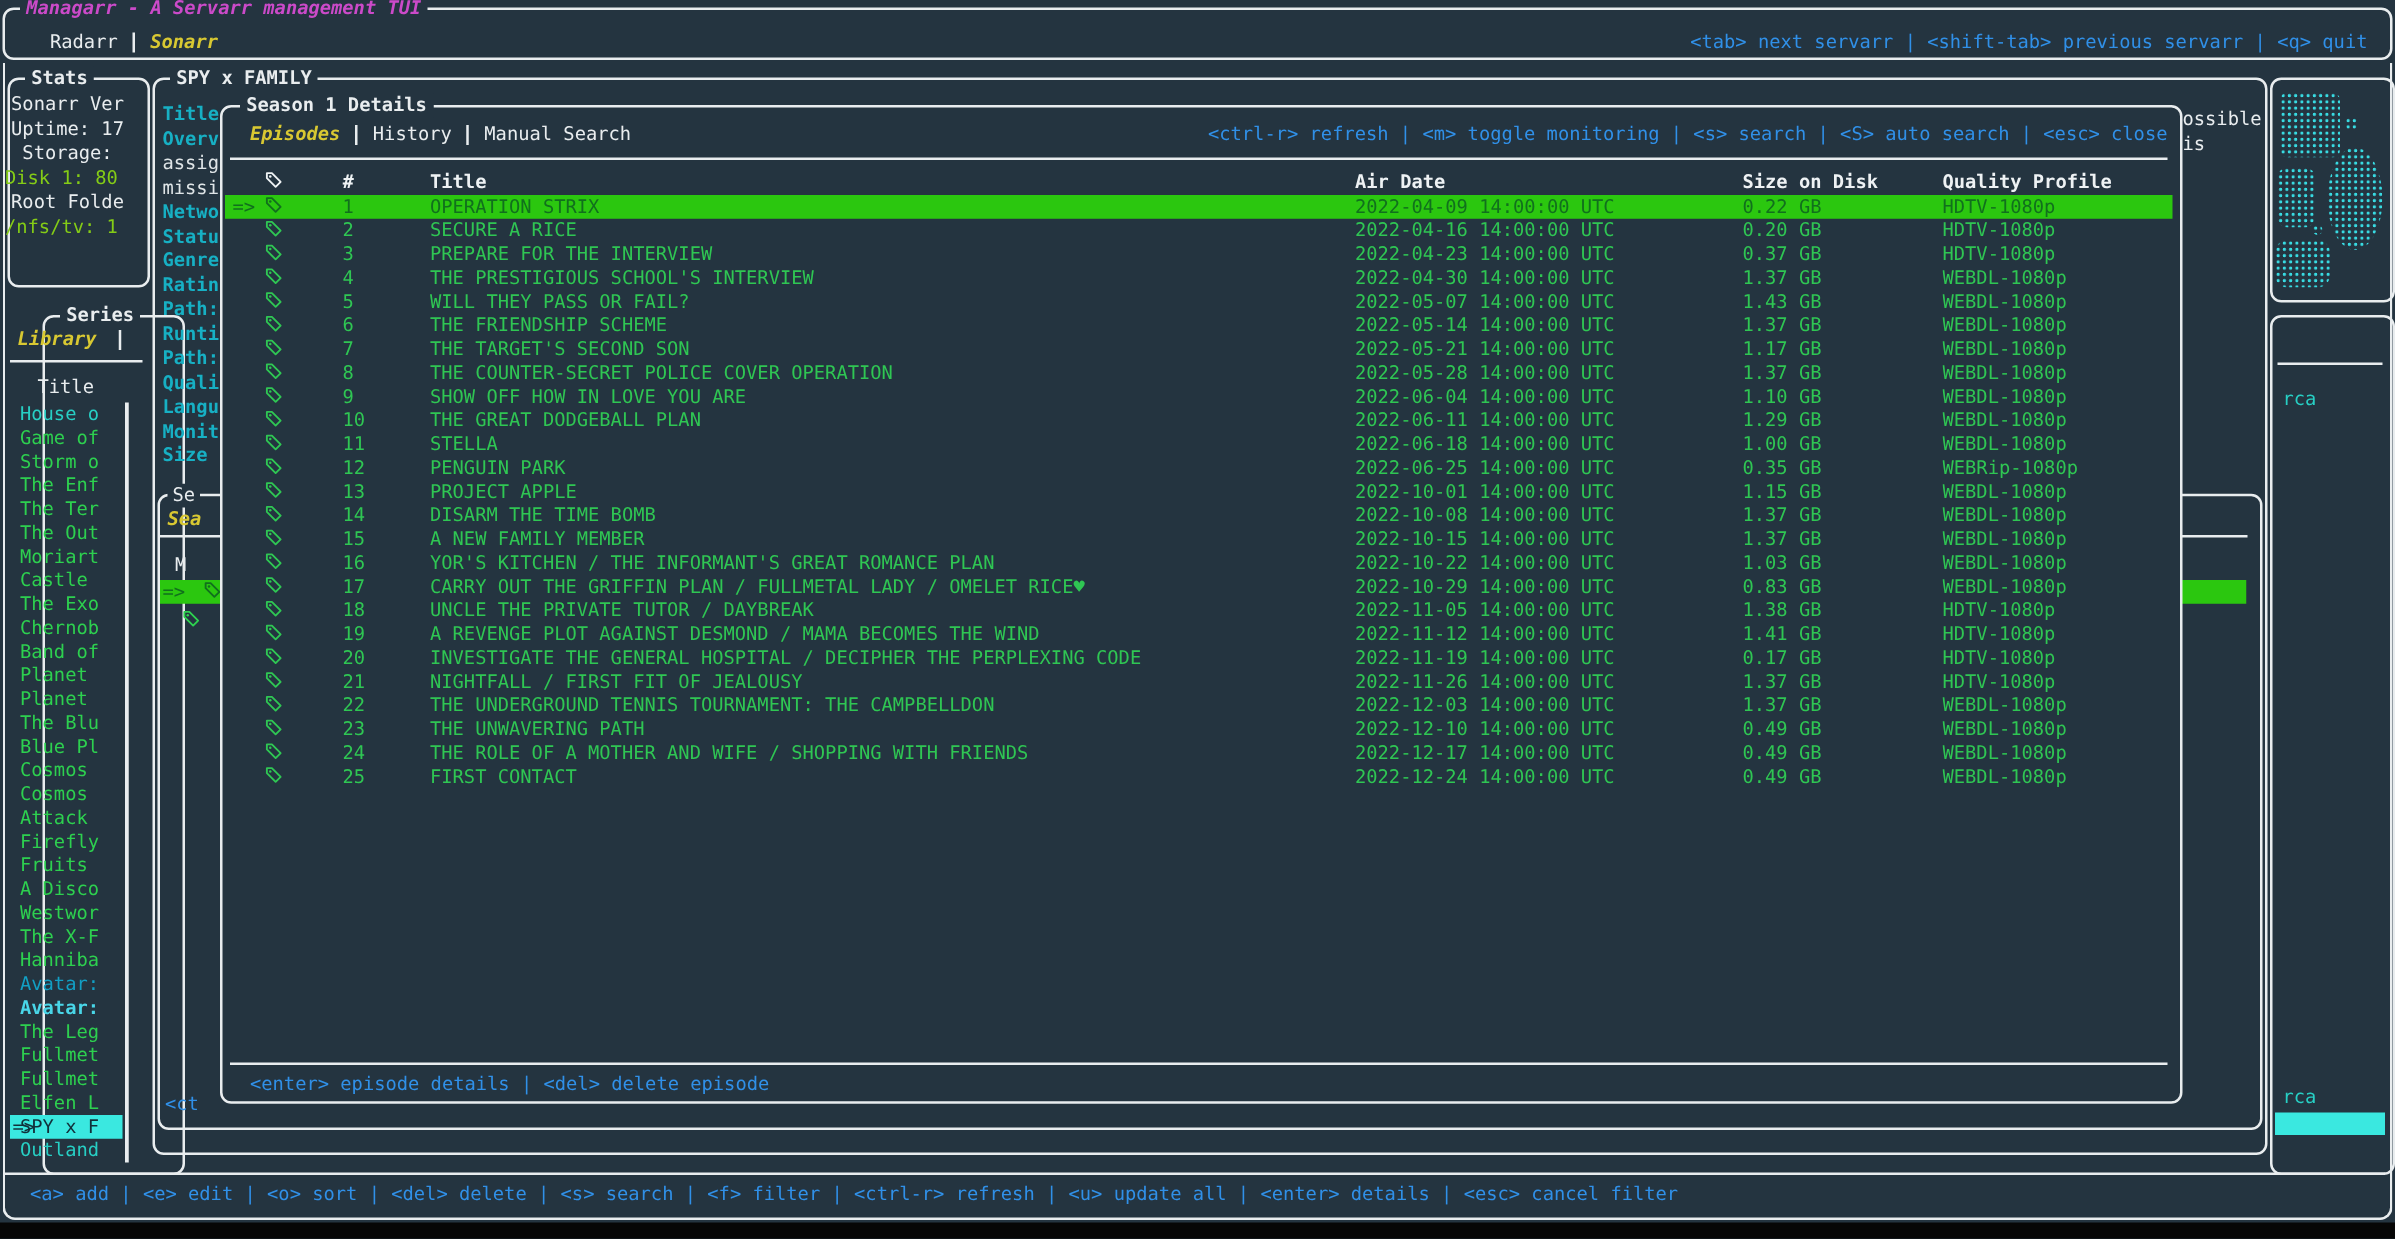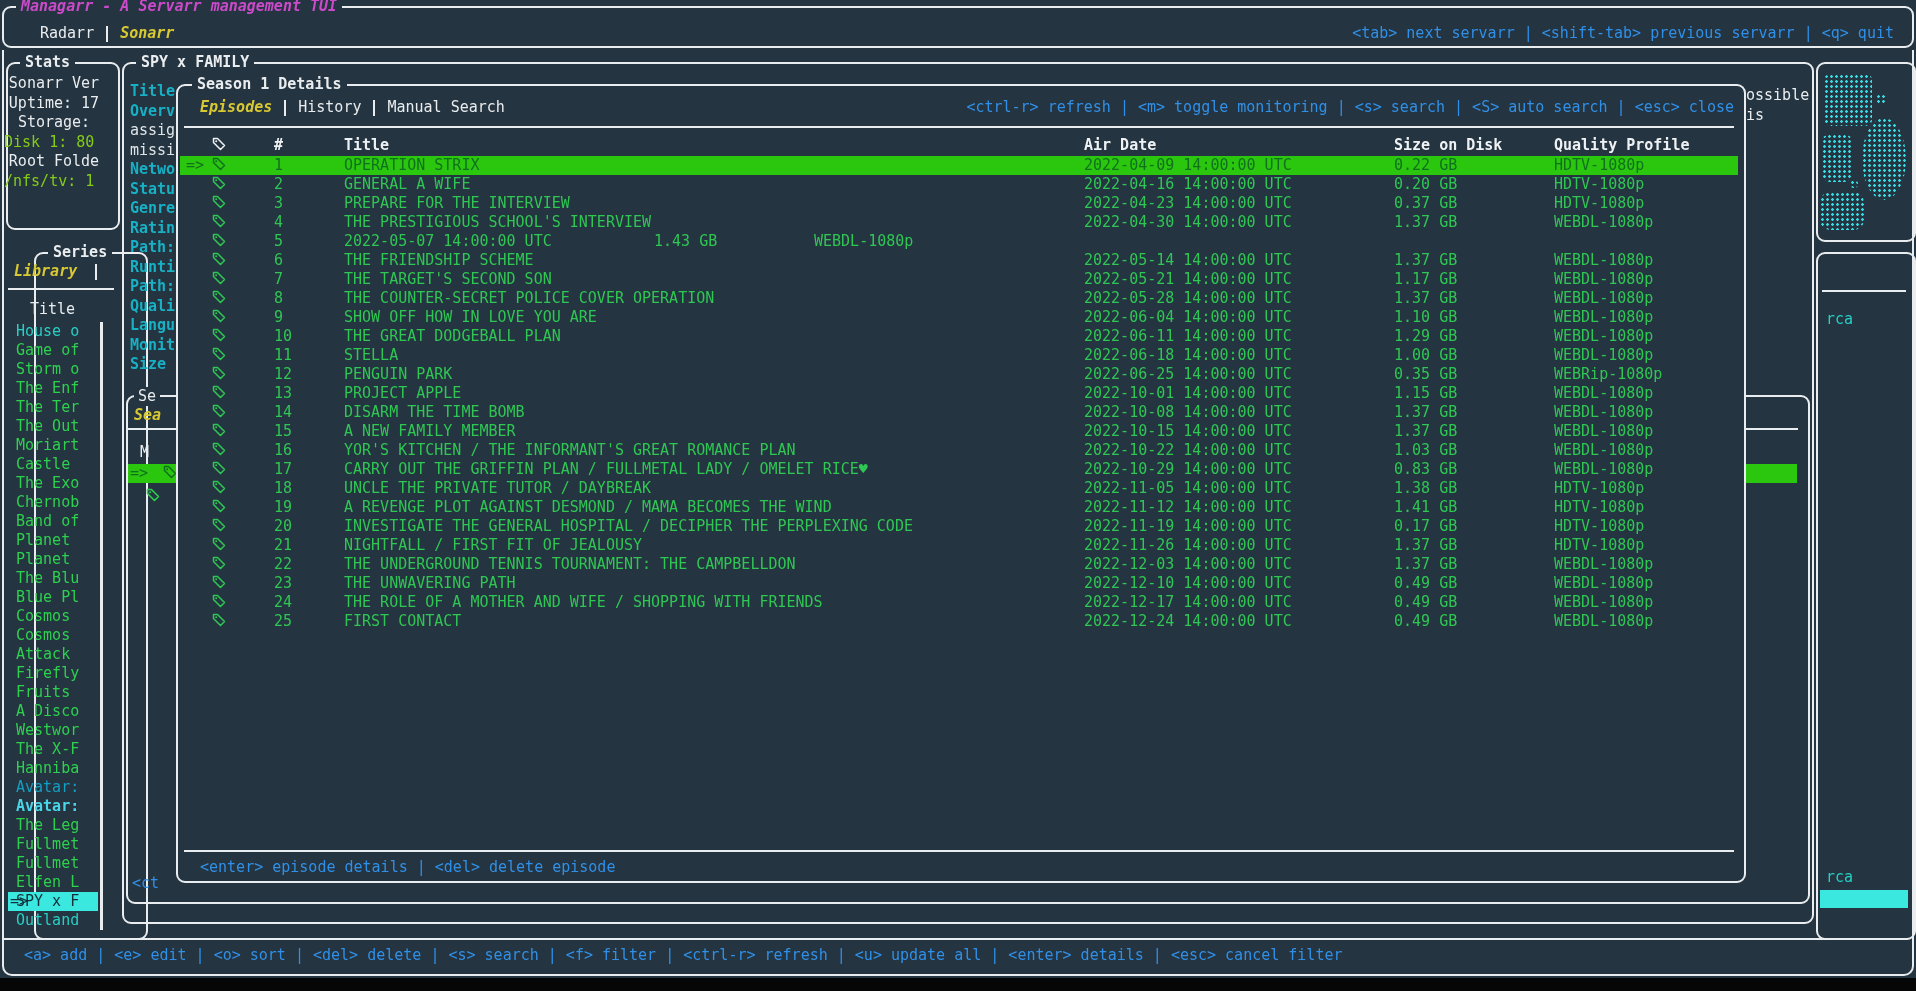--- a/index.html
+++ b/index.html
@@ -315,21 +315,21 @@
         </div>
         <div class="ep-row">
           <span class="cell c-arrow arrow"></span>
           <span class="cell c-icon">
             <svg class="icon-svg" viewBox="0 0 14 15">
               <path d="M5.5 1.5 L12.5 8.5 L8.5 12.5 L1.5 5.5 L1.5 1.5 Z" fill="none" stroke="currentColor" stroke-width="1.5" stroke-linejoin="round"></path>
               <circle cx="4.2" cy="4.2" r="1" fill="currentColor"></circle>
             </svg>
           </span>
           <span class="cell c-num">2</span>
-          <span class="cell c-title">GENERAL A WIFE</span>
+          <span class="cell c-title">SECURE A RICE</span>
           <span class="cell c-date">2022-04-16 14:00:00 UTC</span>
           <span class="cell c-size">0.20 GB</span>
           <span class="cell c-quality">HDTV-1080p</span>
         </div>
         <div class="ep-row">
           <span class="cell c-arrow arrow"></span>
           <span class="cell c-icon">
             <svg class="icon-svg" viewBox="0 0 14 15">
               <path d="M5.5 1.5 L12.5 8.5 L8.5 12.5 L1.5 5.5 L1.5 1.5 Z" fill="none" stroke="currentColor" stroke-width="1.5" stroke-linejoin="round"></path>
               <circle cx="4.2" cy="4.2" r="1" fill="currentColor"></circle>
@@ -357,20 +357,21 @@
         </div>
         <div class="ep-row">
           <span class="cell c-arrow arrow"></span>
           <span class="cell c-icon">
             <svg class="icon-svg" viewBox="0 0 14 15">
               <path d="M5.5 1.5 L12.5 8.5 L8.5 12.5 L1.5 5.5 L1.5 1.5 Z" fill="none" stroke="currentColor" stroke-width="1.5" stroke-linejoin="round"></path>
               <circle cx="4.2" cy="4.2" r="1" fill="currentColor"></circle>
             </svg>
           </span>
           <span class="cell c-num">5</span>
+          <span class="cell c-title">WILL THEY PASS OR FAIL?</span>
           <span class="cell c-date">2022-05-07 14:00:00 UTC</span>
           <span class="cell c-size">1.43 GB</span>
           <span class="cell c-quality">WEBDL-1080p</span>
         </div>
         <div class="ep-row">
           <span class="cell c-arrow arrow"></span>
           <span class="cell c-icon">
             <svg class="icon-svg" viewBox="0 0 14 15">
               <path d="M5.5 1.5 L12.5 8.5 L8.5 12.5 L1.5 5.5 L1.5 1.5 Z" fill="none" stroke="currentColor" stroke-width="1.5" stroke-linejoin="round"></path>
               <circle cx="4.2" cy="4.2" r="1" fill="currentColor"></circle>

